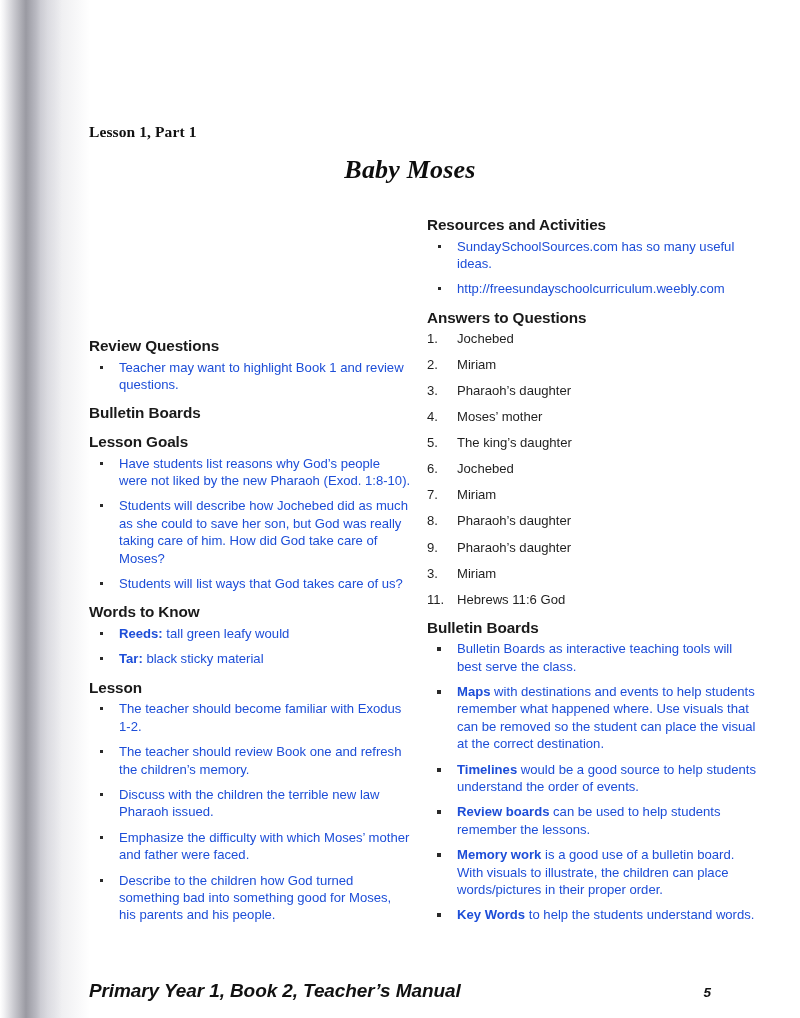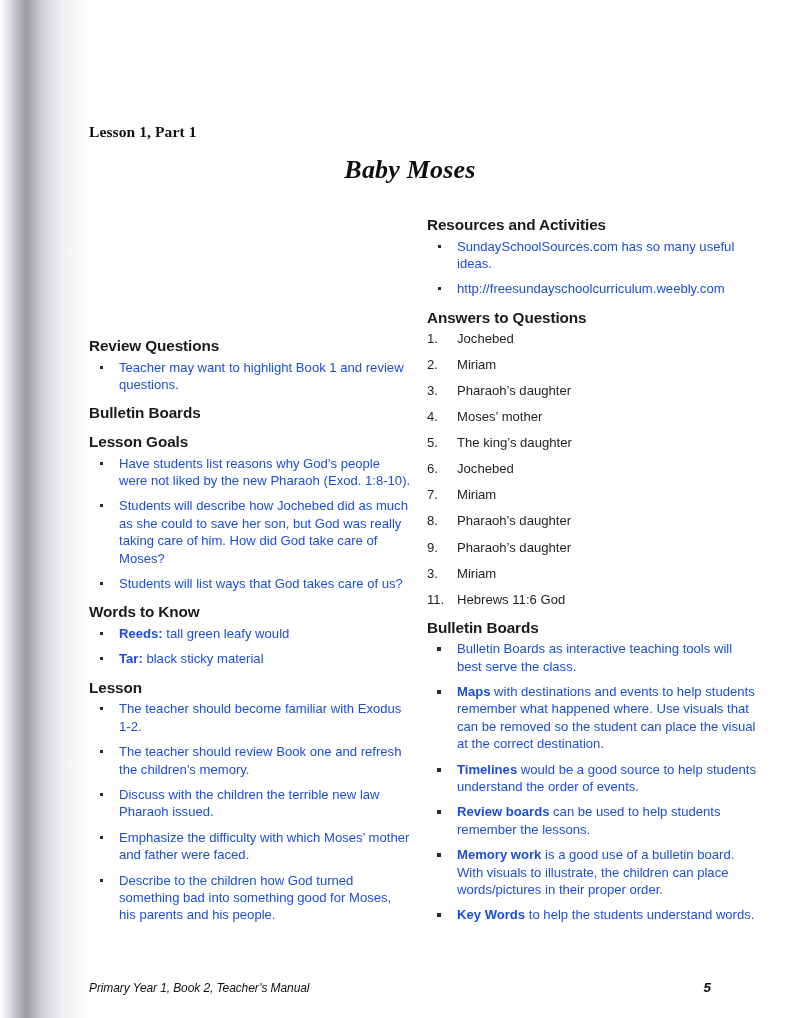--- a/index.html
+++ b/index.html
@@ -167,23 +167,23 @@
     position: absolute;
     left: 89px;
     top: 980px;
     width: 622px;
     display: flex;
     justify-content: space-between;
     align-items: baseline;
   }
   .footer-text {
     font-family: "Liberation Sans", sans-serif;
-    font-weight: normal;
+    font-weight: bold;
     font-style: italic;
-    font-size: 12px;
+    font-size: 19px;
     color: #111111;
     letter-spacing: -0.1px;
   }
   .footer-page {
     font-family: "Liberation Sans", sans-serif;
     font-weight: bold;
     font-style: italic;
     font-size: 13.5px;
     color: #111111;
   }

